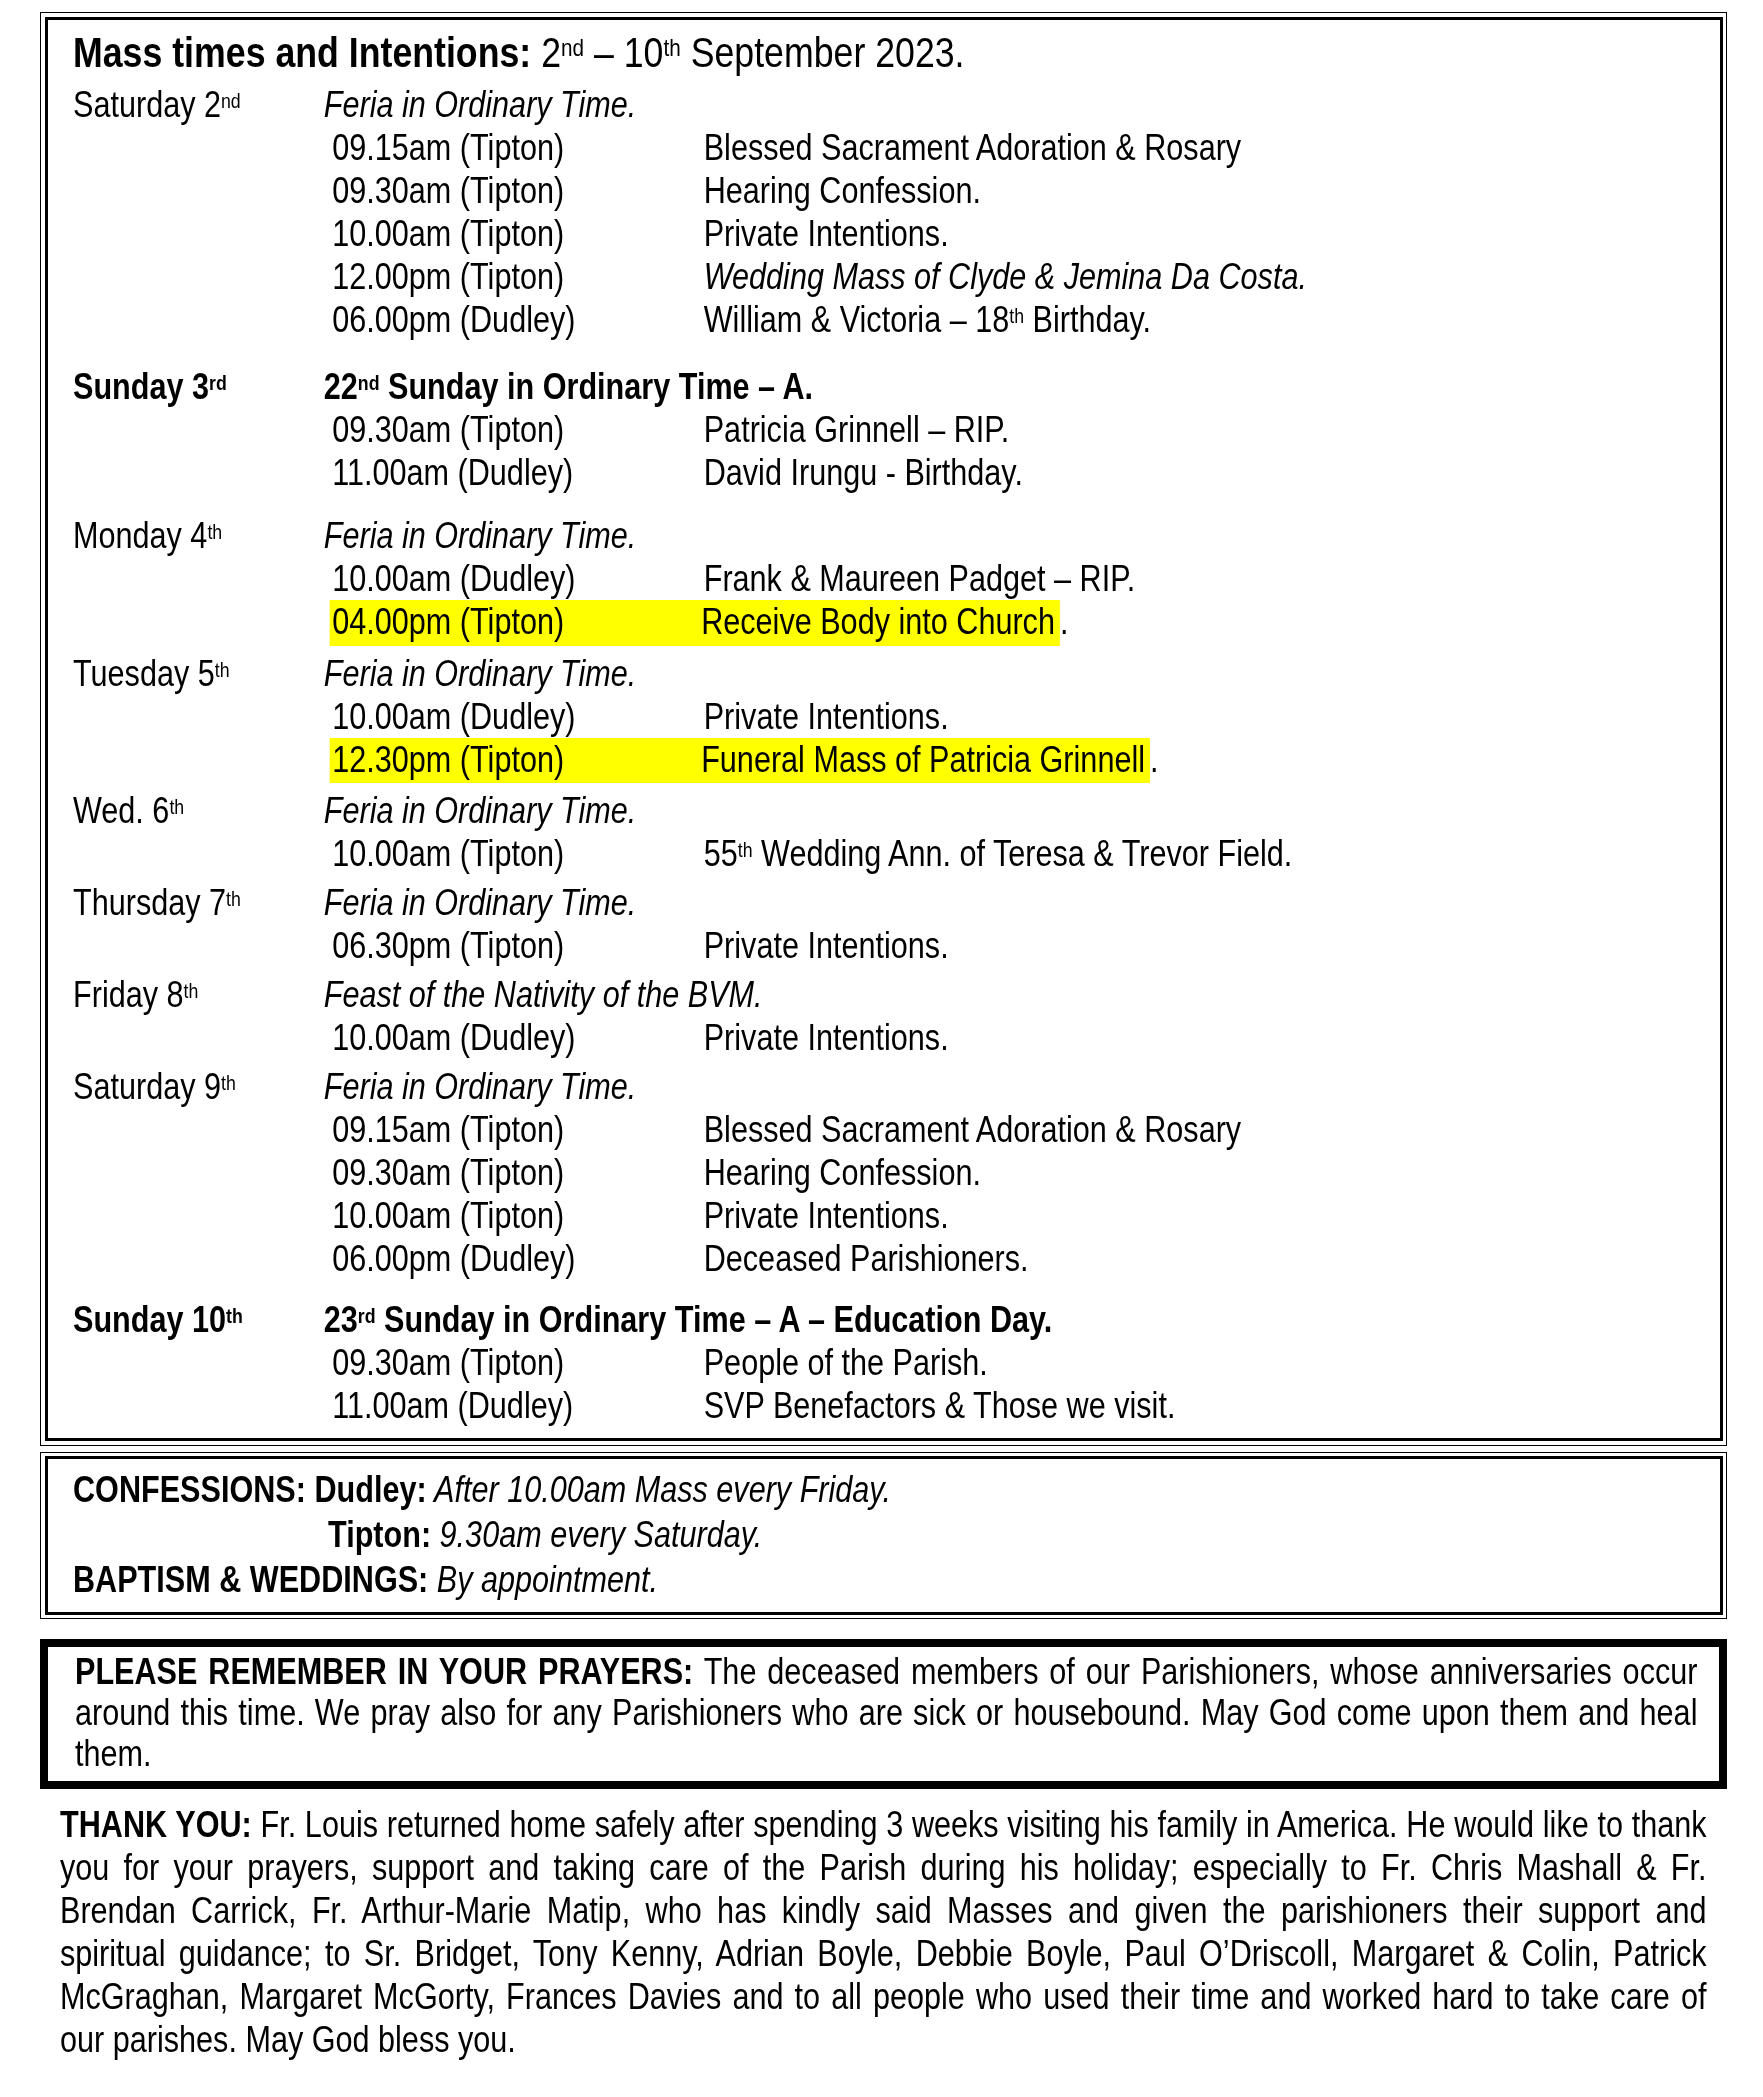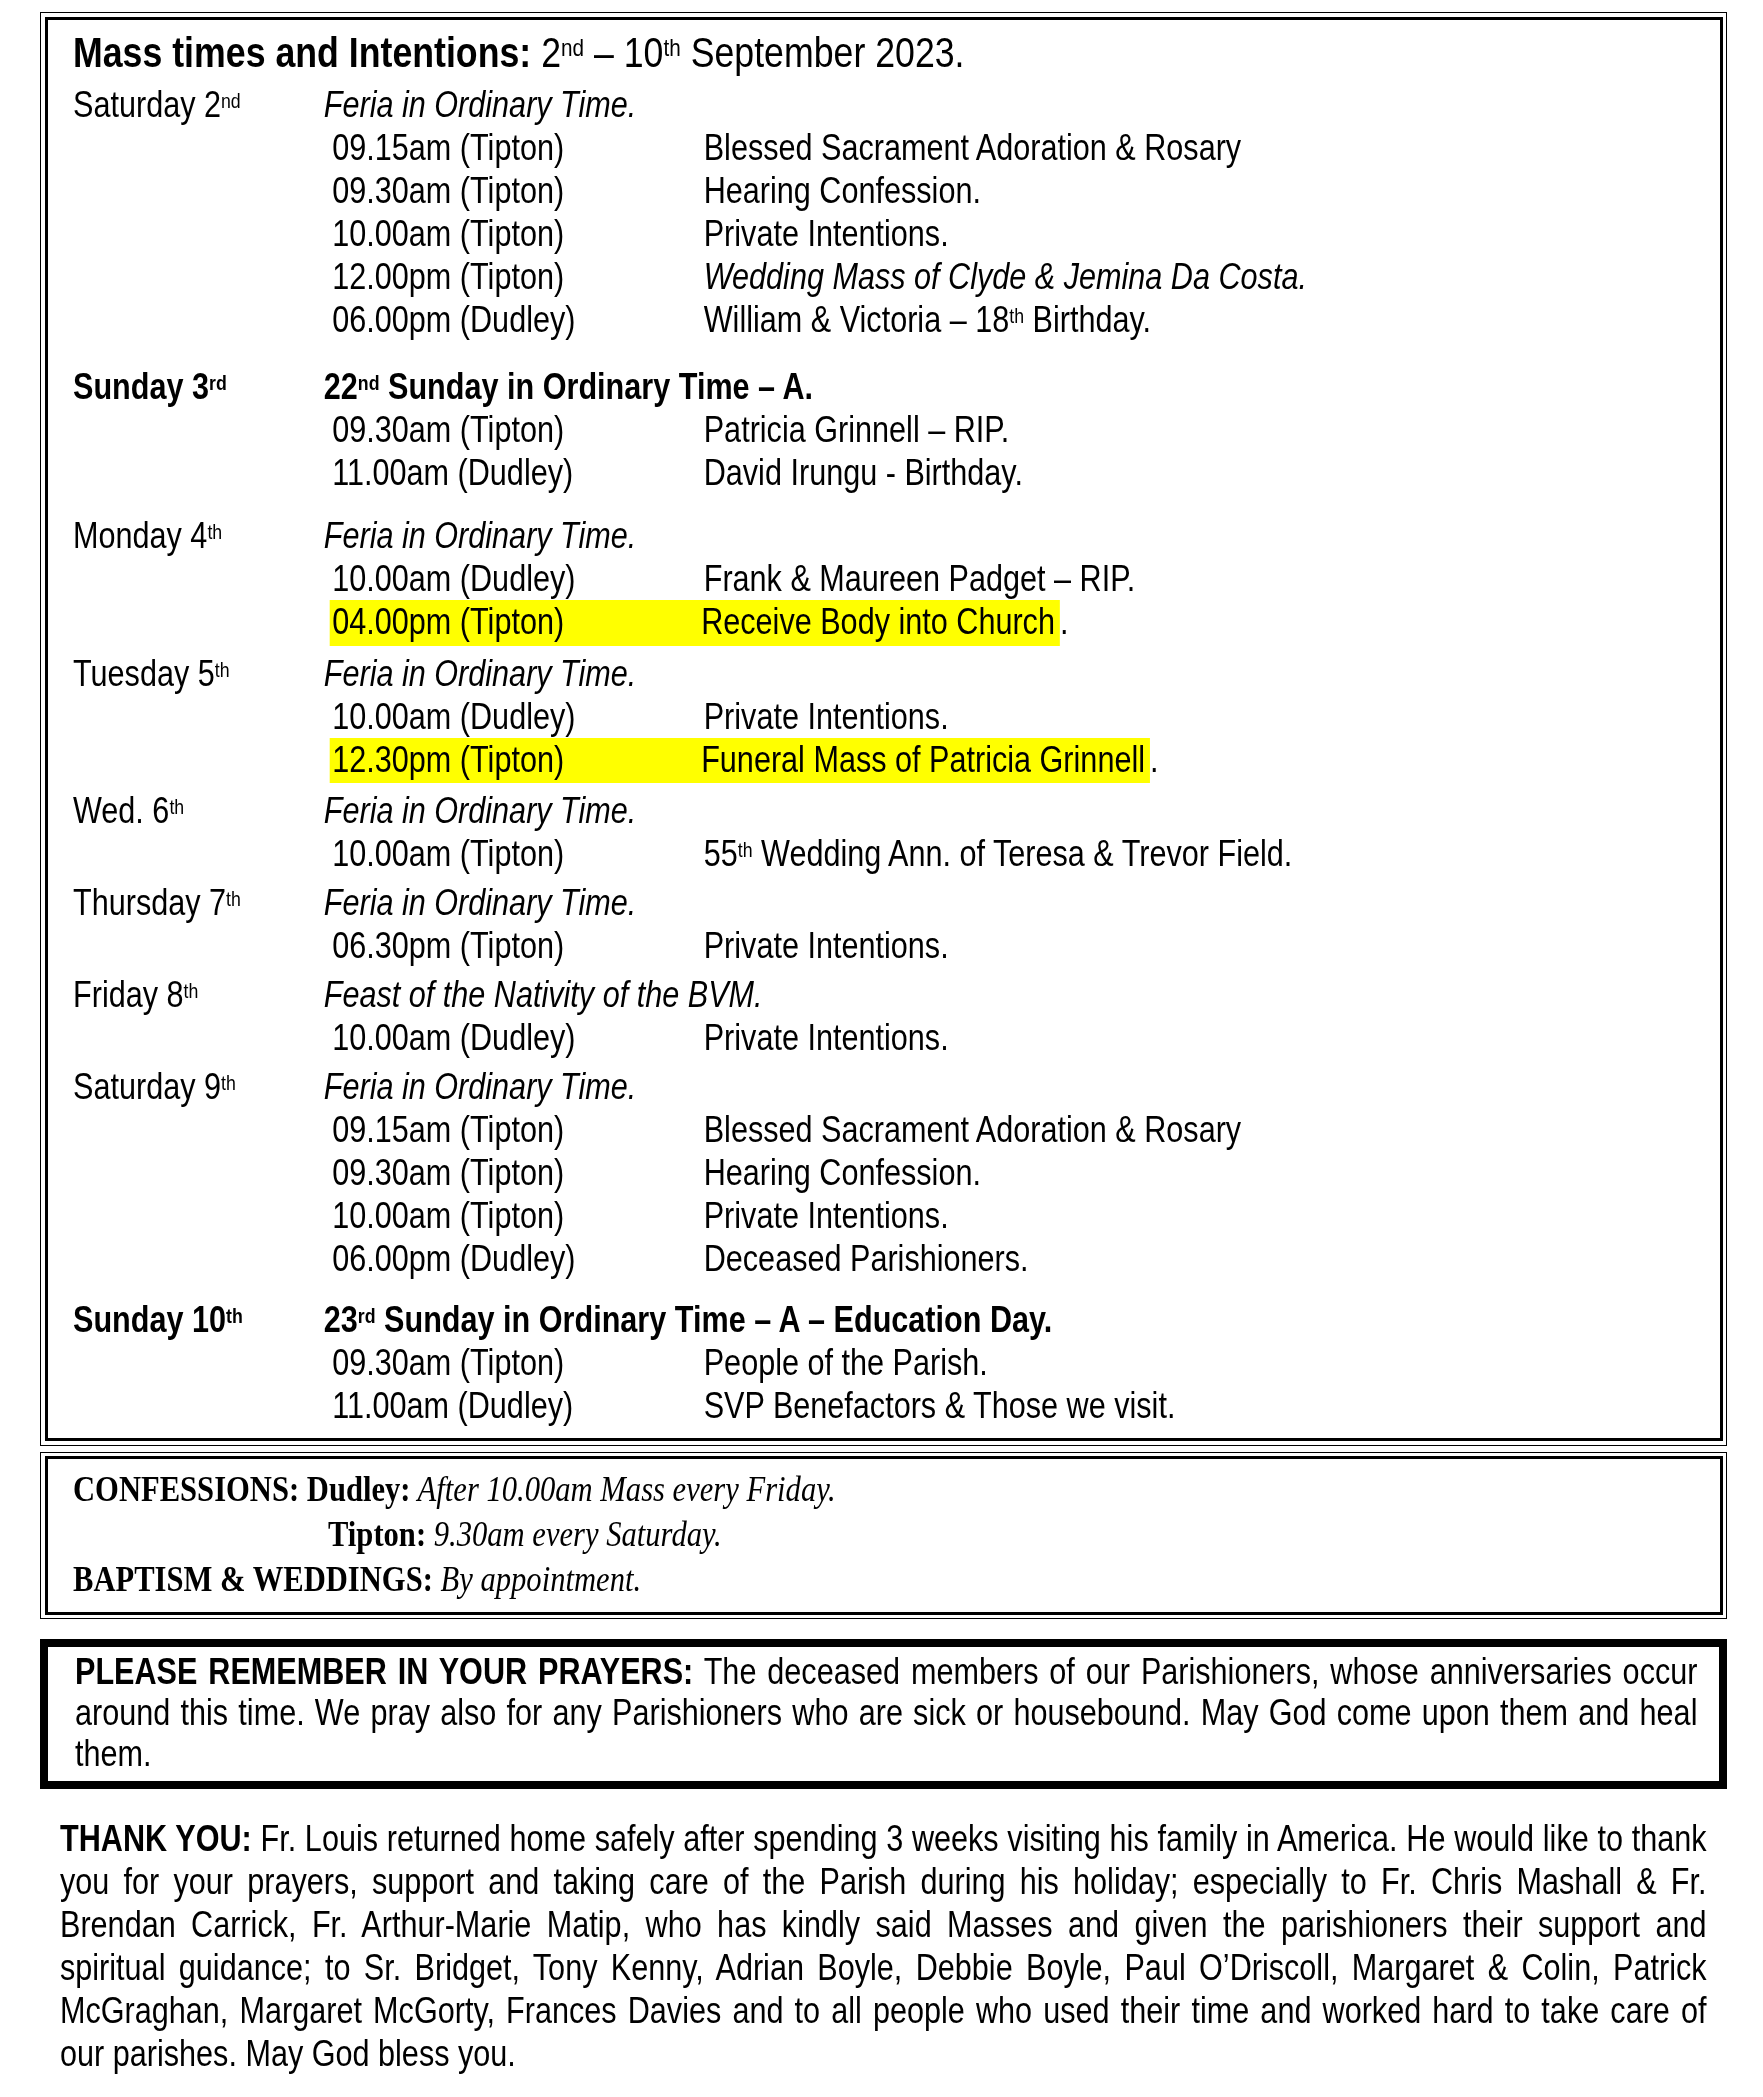--- a/index.html
+++ b/index.html
@@ -45,42 +45,42 @@
   .hl .c-time { flex: 0 0 434px; }
 
   sup {
     font-size: 58%;
     line-height: 0;
     vertical-align: baseline;
     position: relative;
     top: -0.42em;
   }
 
-  .conf-box { margin-top: 6px; font-family: Liberation Serif, serif; }
+  .conf-box { margin-top: 6px; }
   .conf-inner { padding: 7.8px 15.6px 9.5px 25px; }
   .conf-line { font-size: 36px; line-height: 45px; white-space: nowrap; }
   .conf-line .bld { font-weight: bold; }
   .conf-line .itl { font-style: italic; }
   .conf-indent { padding-left: 300px; }
 
   .prayer-box {
     margin-top: 20px;
     border: 8.7px solid #000;
     padding: 4.3px 21.6px 7px 27px;
     overflow: hidden;
   }
   .prayer-text {
     font-size: 36px;
     line-height: 41px;
     text-align: justify;
   }
   .prayer-text .bld { font-weight: bold; }
 
   .thanks {
-    margin-top: 28px;
+    margin-top: 14px;
     padding: 0 21px 0 19.5px;
     overflow: hidden;
   }
   .thanks-text {
     font-size: 36px;
     line-height: 43px;
     text-align: justify;
   }
   .thanks-text .bld { font-weight: bold; }
 </style>

